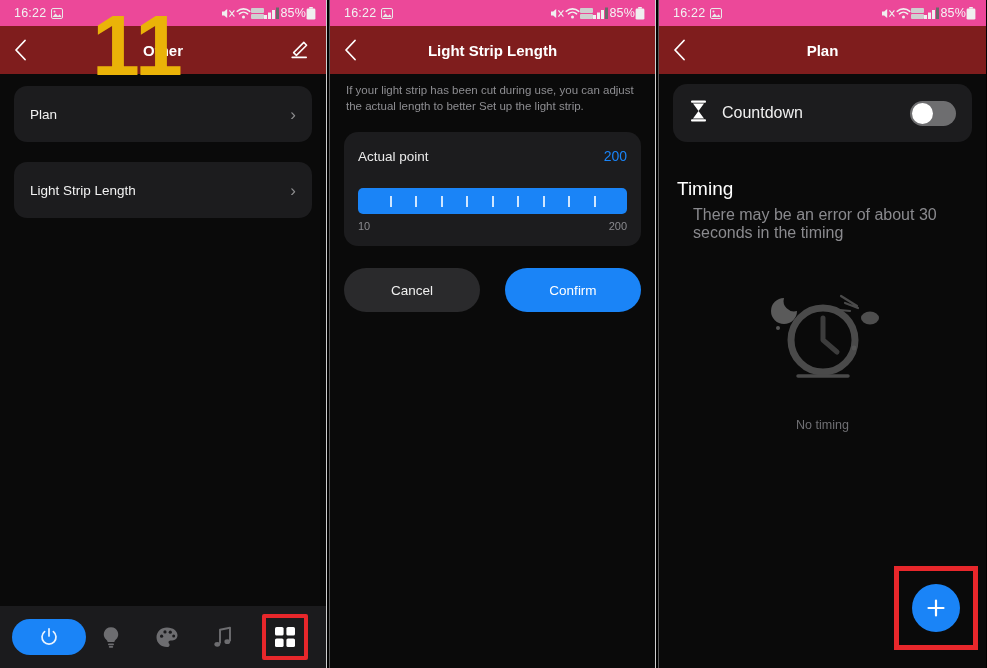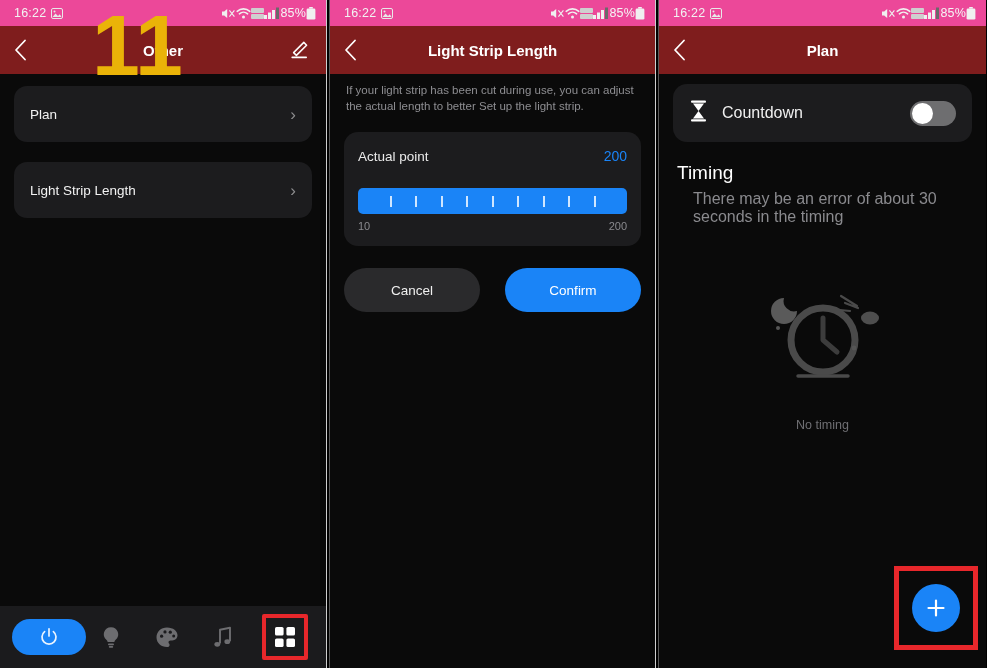--- a/index.html
+++ b/index.html
@@ -139,21 +139,21 @@
   .cd-label { color:#f0f0f0; font-size:16px; margin-left:14px; }
   .toggle {
     margin-left:auto;
     width:46px; height:25px; border-radius:13px;
     background:#6e6e70; position:relative; cursor:pointer;
   }
   .toggle .knob {
     position:absolute; left:2px; top:2px;
     width:21px; height:21px; border-radius:50%; background:#fff;
   }
-  .timing-head { padding: 20px 18px 0 18px; }
+  .timing-head { padding: 36px 18px 0 18px; }
   .timing-head h2 { color:#fff; font-size:19px; font-weight:400; }
   .timing-head p { color:#8a8a8e; font-size:16px; margin-top:6px;margin-left:16px; }
   .empty-state {
     position:absolute; left:0; right:0; top: 280px;
     display:flex; flex-direction:column; align-items:center;
   }
   .empty-caption { color:#6f6f73; font-size:12.5px; margin-top:14px; }
   .fab-wrap {
     position:absolute; right: 8px; bottom: 18px;
     width: 84px; height: 84px;

